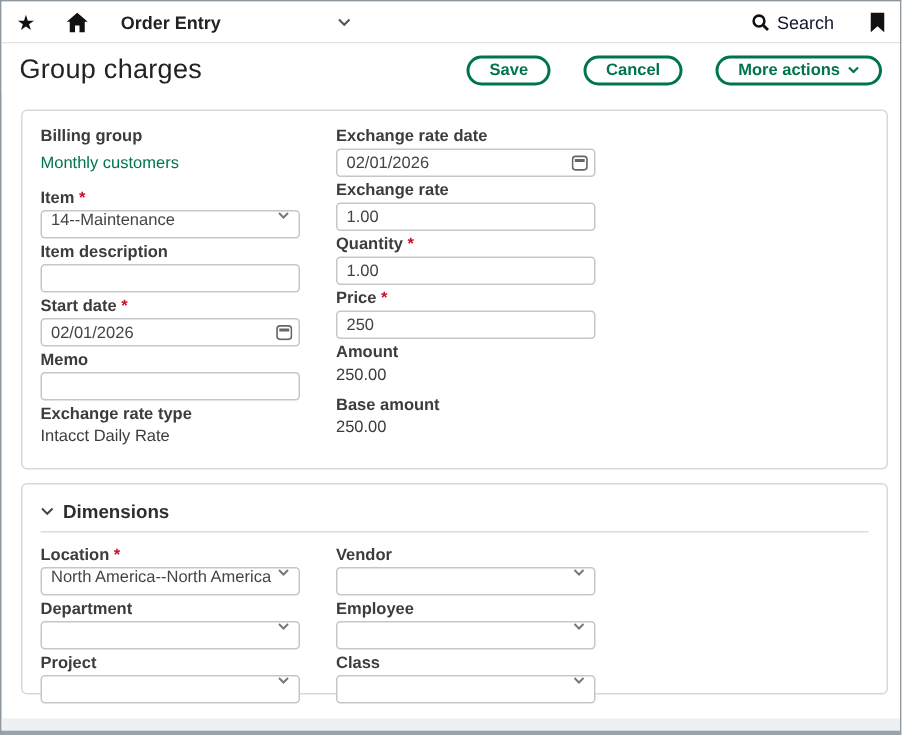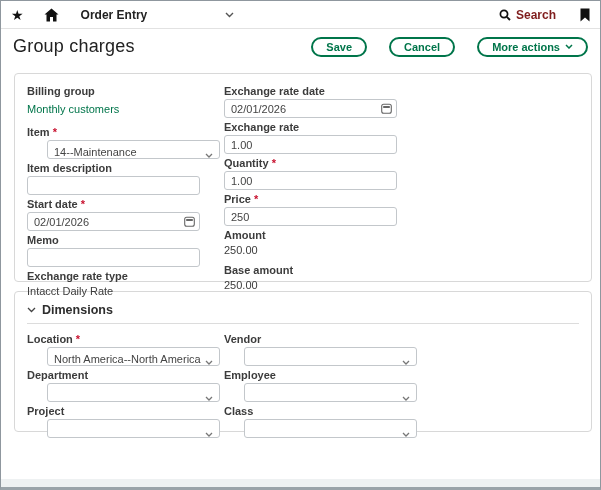--- a/index.html
+++ b/index.html
@@ -13,53 +13,53 @@
     height:28px; display:flex; align-items:center; padding:0 10px;
     background:#ffffff; border-bottom:1px solid #e2e2e2;
   }
   .tb-icon { display:flex; align-items:center; justify-content:center; cursor:pointer; color:#111; }
   .star-glyph { font-size:14px; line-height:14px; color:#111; }
   .home-svg { margin-left:20px; }
   .module-menu { display:flex; align-items:center; margin-left:22px; cursor:pointer; }
   .module-label { font-size:12px; font-weight:bold; color:#222; }
   .module-chev { margin-left:78px; }
   .search-group { margin-left:auto; display:flex; align-items:center; gap:5px; cursor:pointer; margin-right:24px; }
-  .search-label { font-size:12px; font-weight:bold; color:#7f1d1d; }
+  .search-label { font-size:12px; font-weight:normal; color:#0f172a; }
   
   .titlebar { height:33px; display:flex; align-items:center; padding:2px 12px 0 12px; background:#fff; }
   .page-title { font-size:18px; color:#222; letter-spacing:0.2px; }
   .title-actions { margin-left:auto; display:flex; gap:22px; align-items:center; }
   .pill-btn {
     display:flex; align-items:center; gap:5px; height:20px; padding:0 13px;
     border:2px solid #00754A; border-radius:11px; background:#fff; color:#00754A;
     font-size:11px; font-weight:bold; cursor:pointer; font-family:"Liberation Sans",sans-serif;
   }
   
   .panel {
     background:#fff; border:1px solid #d8d8d8; border-radius:4px;
     margin:0 8px 0 13px; padding:10px 12px;
   }
-  .panel-charges { margin-top:11px; height:209px; }
+  .panel-charges { margin-top:11px; height:240px; }
   .panel-dimensions { margin-top:9px; height:141px; }
   .cols { display:flex; gap:24px; }
   .col { width:173px; flex:0 0 173px; }
   .field { margin-bottom:2px; }
   .label-row { height:12px; line-height:12px; margin-bottom:3px; white-space:nowrap; }
   .flabel { font-size:11px; font-weight:bold; color:#3c3c3c; }
   .req { font-size:11px; font-weight:bold; color:#C8102E; margin-left:3px; }
   .text-input, .select {
     width:173px; height:19px; border:1px solid #c3c7cb; border-radius:3px;
     background:#fff; font-size:11px; color:#444; padding:0 6px;
     font-family:"Liberation Sans",sans-serif;
   }
   .text-input { display:block; }
   .input-wrap { position:relative; width:173px; }
   .input-wrap .text-input { padding-right:20px; width:173px; }
   .cal-icon { position:absolute; right:5px; top:4px; }
-  .select { display:flex; align-items:flex-end; justify-content:space-between; cursor:pointer;margin-left:20px; }
+  .select { display:flex; align-items:flex-start; justify-content:space-between; cursor:pointer; }
   .select-value { font-size:11px; color:#444; overflow:hidden; white-space:nowrap; }
   .static-value { font-size:11px; color:#3c3c3c; height:14px; line-height:14px; margin-bottom:6px; }
   .link { font-size:11px; color:#00754A; cursor:pointer; display:inline-block; height:14px; line-height:14px; margin-bottom:7px; }
   
   .dim-header { display:flex; align-items:center; gap:6px; cursor:pointer; height:16px; }
   .dim-title { font-size:12.5px; font-weight:bold; color:#2e2e2e; }
   .dim-rule { border:none; border-top:1px solid #dcdcdc; margin:5px 0 8px 0; }
   .bottom-strip { position:absolute; left:0; right:0; bottom:0; height:8px; background:#eef1f2; }
   svg { display:block; }
 </style>

